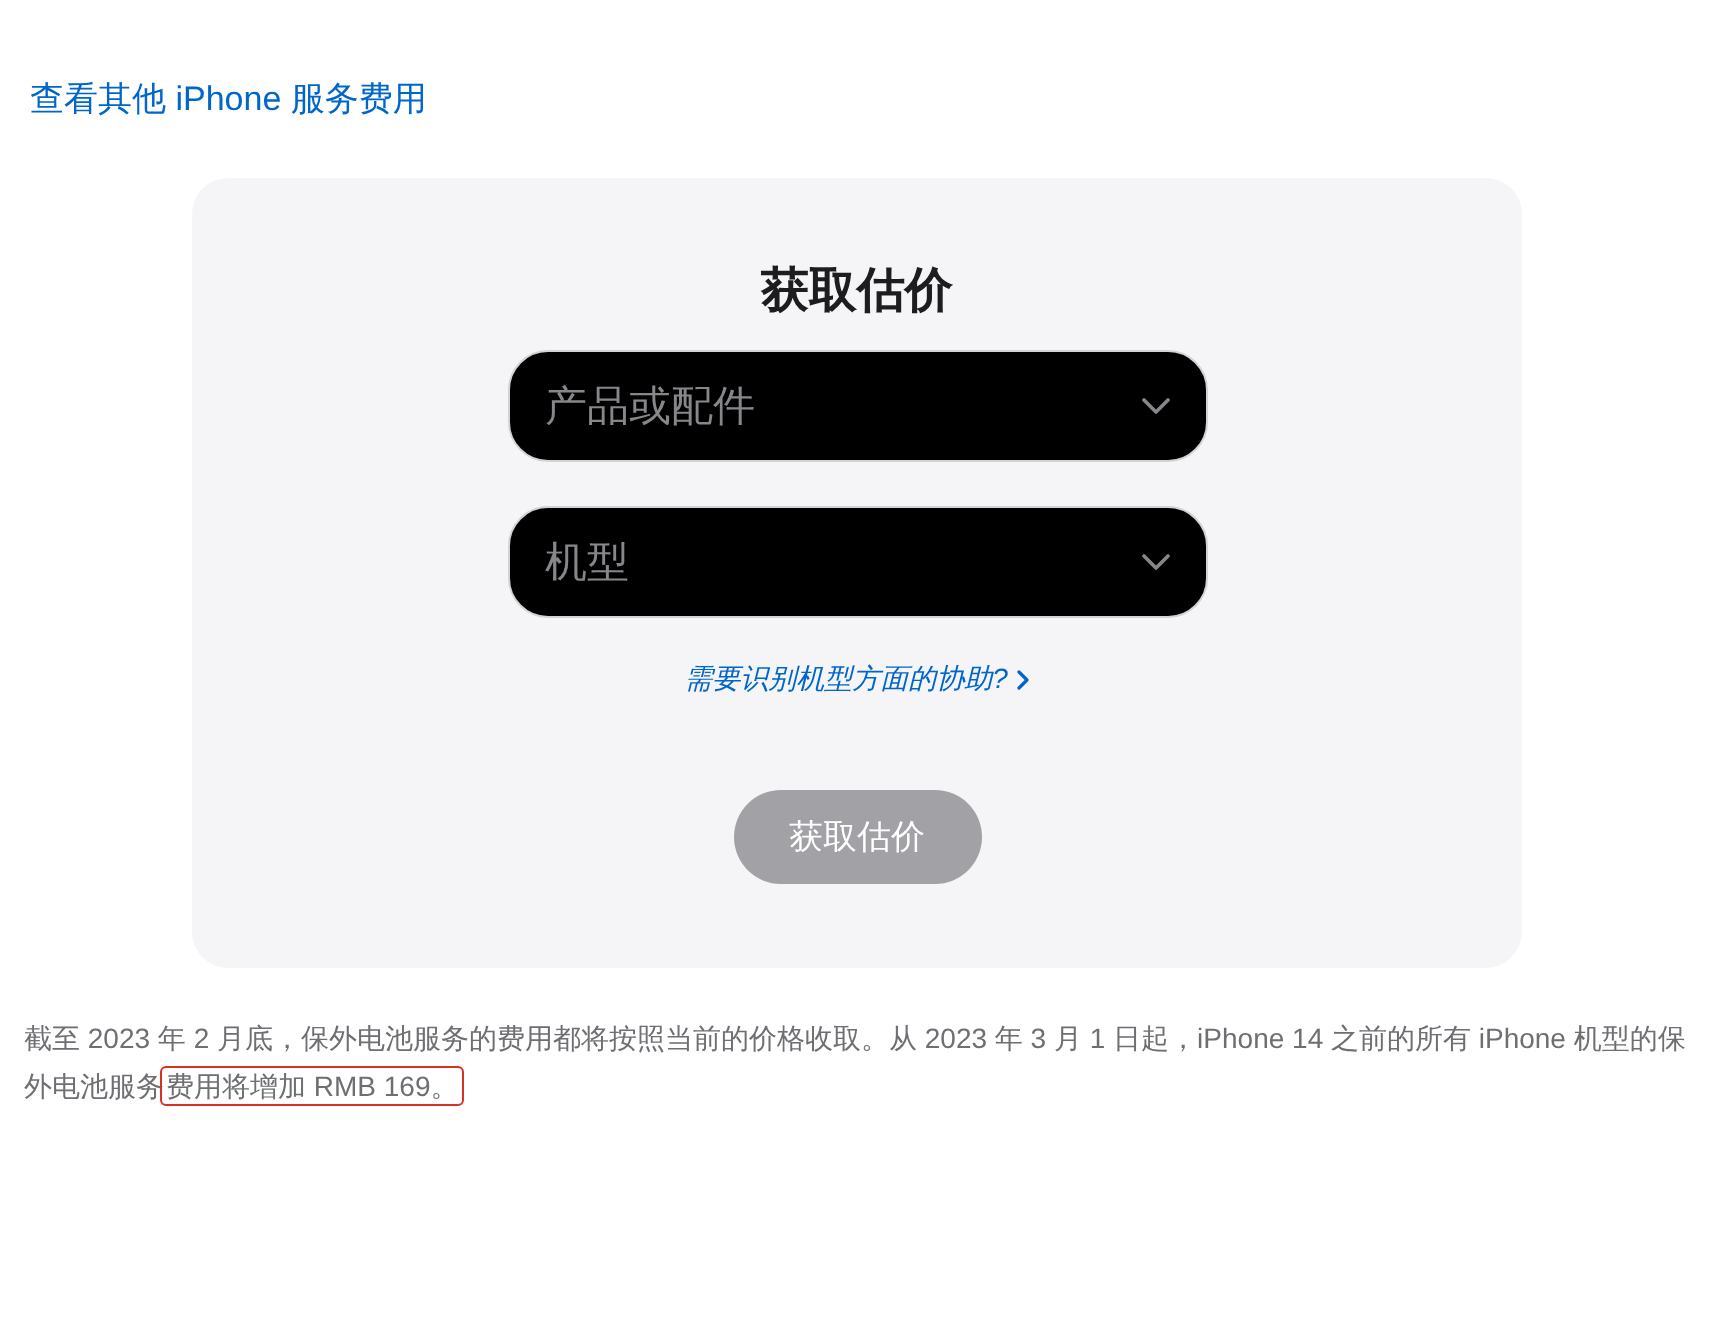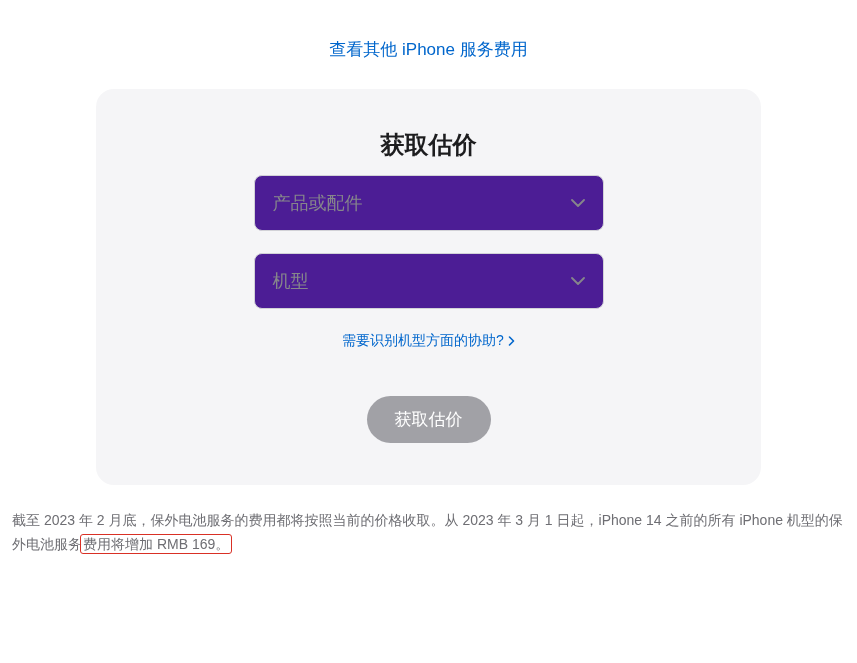--- a/index.html
+++ b/index.html
@@ -8,23 +8,24 @@
       box-sizing: border-box;
     }
     body {
       font-family: -apple-system, BlinkMacSystemFont, "Segoe UI", "Helvetica Neue", Arial, sans-serif;
       background: #ffffff;
       width: 857px;
       height: 663px;
       position: relative;
     }
     .top-link {
-      text-align: center;
+      text-align: left;
       padding-top: 38px;
       padding-bottom: 28px;
+      padding-left: 15px;
     }
     .top-link a {
       color: #0066cc;
       text-decoration: none;
       font-size: 17px;
       font-weight: 400;
     }
     .card {
       background: #f5f5f7;
       border-radius: 18px;
@@ -45,25 +46,25 @@
       margin-bottom: 48px;
     }
     .select-wrapper {
       position: relative;
       width: 350px;
       margin: 0 auto 22px auto;
     }
     .select-box {
       width: 100%;
       height: 56px;
-      background: #4c1d95;
+      background: #000000;
       border: 1px solid #d2d2d7;
-      border-radius: 8px;
+      border-radius: 20px;
       padding: 0 44px 0 18px;
-      font-size: 18px;
+      font-size: 21px;
       color: #86868b;
       text-align: left;
       cursor: pointer;
       display: flex;
       align-items: center;
       position: relative;
     }
     .chevron-icon {
       position: absolute;
       right: 18px;
@@ -78,20 +79,21 @@
     }
     .help-link {
       display: inline-flex;
       align-items: center;
       color: #0066cc;
       text-decoration: none;
       font-size: 14px;
       margin-top: -4px;
       margin-bottom: 46px;
       cursor: pointer;
+      font-style: italic;
     }
     .help-link .chev-right {
       margin-left: 4px;
       display: inline-flex;
     }
     .submit-btn {
       background: #a1a1a6;
       color: #ffffff;
       border: none;
       border-radius: 24px;

